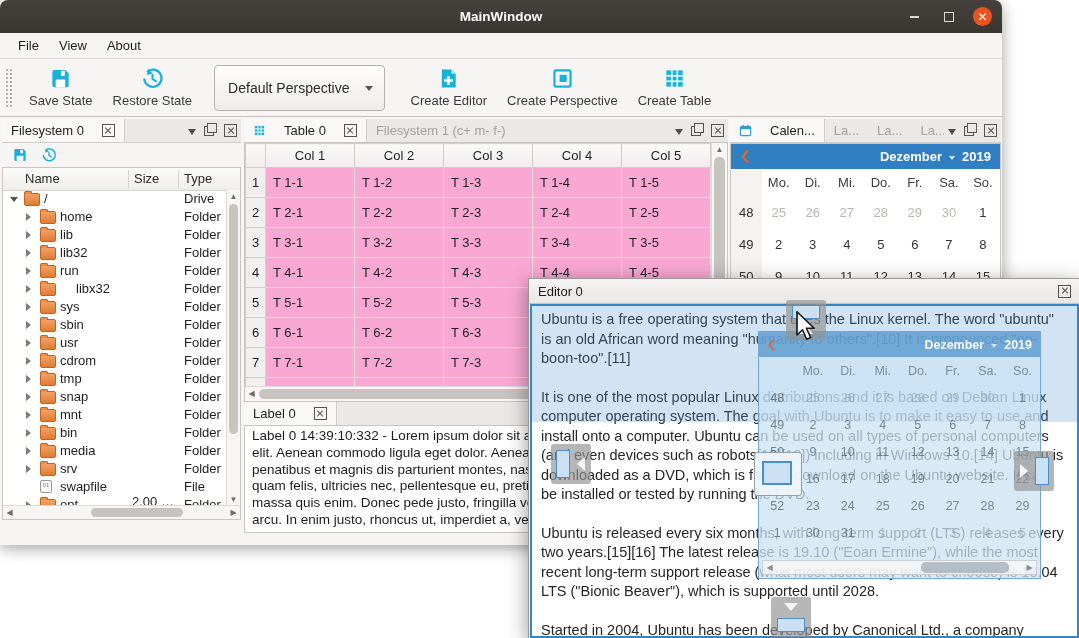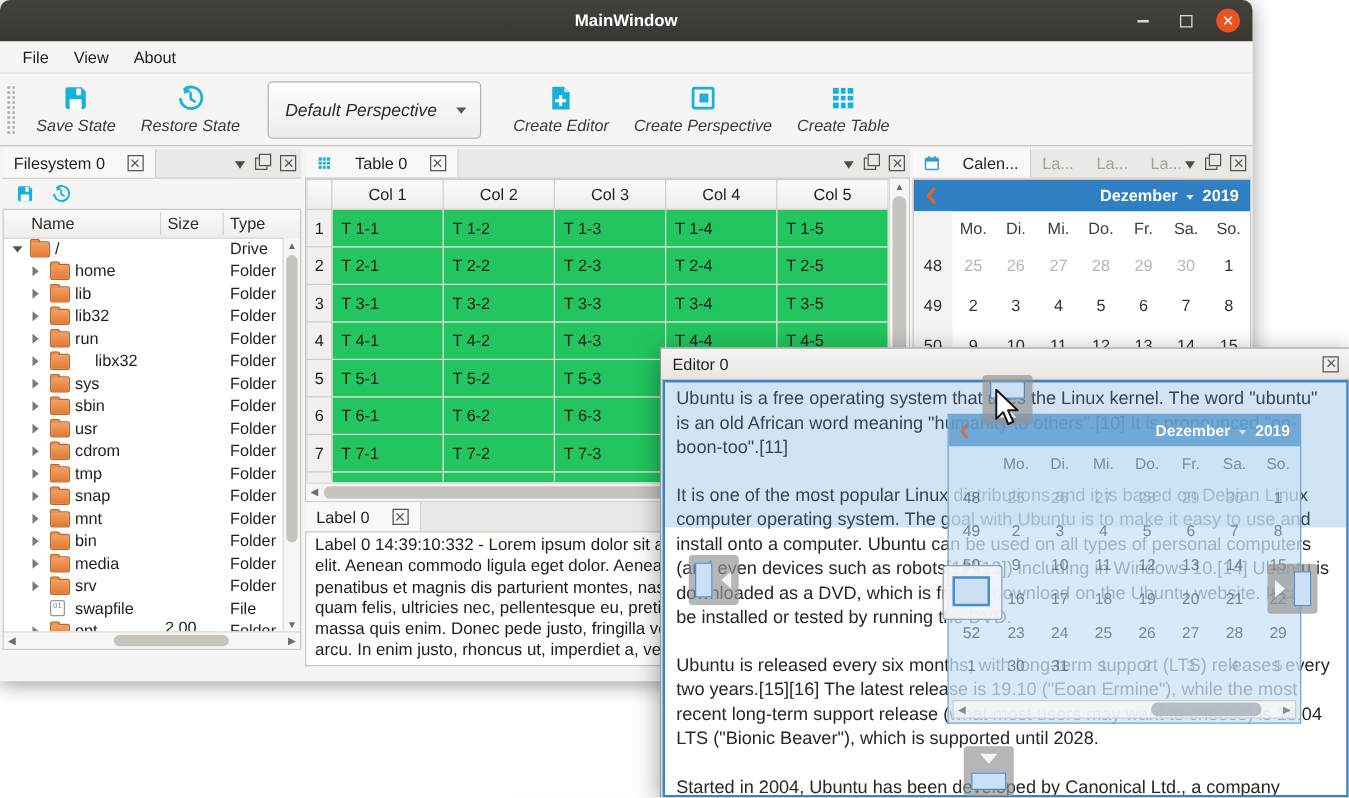--- a/index.html
+++ b/index.html
@@ -10,21 +10,21 @@
                border-radius:9px 9px 0 0;box-shadow:0 3px 16px rgba(0,0,0,.38);}
   .titlebar{height:33px;background:linear-gradient(#45423e,#3a3733);border-radius:8px 8px 0 0;
             color:#fff;font-weight:bold;font-size:13.5px;display:flex;align-items:center;justify-content:center;position:relative;}
   .winbtns{position:absolute;right:10px;top:0;height:100%;display:flex;align-items:center;gap:15px;}
   .wb{width:19px;height:19px;display:flex;align-items:center;justify-content:center;color:#dedbd7;font-size:12px;font-weight:normal;}
   .wb .minbar{width:9px;height:2px;background:#dedbd7;}
   .wb .maxbox{width:8px;height:8px;border:1.5px solid #dedbd7;}
   .wb.close{background:#e95420;border-radius:50%;color:#fff;font-size:12px;}
   .menubar{height:25px;border-bottom:1px solid #dedad5;display:flex;align-items:center;padding-left:8px;font-size:13px;color:#1d1d1d;background:#f6f5f4;}
   .menu-item{padding:3px 10px;}
-  .toolbar{position:absolute;left:0;right:0;top:59px;height:57px;border-bottom:1px solid #c6c1bb;display:flex;align-items:center;background:#f6f5f4;font-style:italic;}
+  .toolbar{position:absolute;left:0;right:0;top:59px;height:57px;border-bottom:1px solid #c6c1bb;display:flex;align-items:center;background:#f6f5f4;}
   .tb-handle{width:7px;height:40px;margin:0 7px 0 5px;background-image:radial-gradient(circle,#b4afa9 1px,transparent 1.3px);background-size:4px 4px;}
   .tbtn{display:flex;flex-direction:column;align-items:center;justify-content:center;padding:3px 10px;gap:3px;font-size:13px;color:#3a3a38;}
   .tbtn svg{width:23px;height:23px;display:block;}
   .combo{height:44px;margin:0 16px 0 12px;padding:0 34px 0 13px;display:flex;align-items:center;border:1px solid #b7b1ab;border-radius:4px;
          background:linear-gradient(#fdfdfc,#efedeb);font-size:14px;color:#2c2c2a;position:relative;}
   .combo .caret{position:absolute;right:11px;top:20px;width:0;height:0;border:4px solid transparent;border-top:5px solid #5a5753;}
   
   .panel{position:absolute;}
   .ptabbar{height:23px;display:flex;align-items:stretch;background:#ebe9e6;border-bottom:1px solid #d2cdc8;font-size:13px;position:relative;}
   .ptab{display:flex;align-items:center;gap:18px;padding:0 9px;white-space:nowrap;}
@@ -56,21 +56,21 @@
   .trow .tp{position:absolute;left:181px;top:1px;}
   
   .vsb{position:absolute;right:0;top:0;width:13px;background:#f7f6f5;border-left:1px solid #ddd9d4;}
   .hsb{position:absolute;left:0;right:0;bottom:0;height:13px;background:#f7f6f5;border-top:1px solid #ddd9d4;}
   .sb-arrow{position:absolute;color:#6f6c67;font-size:8px;line-height:13px;width:13px;text-align:center;}
   .sb-thumb{position:absolute;background:#c7c4c0;border-radius:5px;}
   
   .table-wrap{position:absolute;left:0;right:0;top:23px;bottom:0;background:#fff;border:1px solid #c9c5c0;overflow:hidden;}
   table.grid{border-collapse:collapse;table-layout:fixed;font-size:13px;color:#1e1e1e;}
   table.grid th{height:21px;background:linear-gradient(#fafaf9,#eeedeb);font-weight:normal;border:1px solid #d1cdc8;}
-  table.grid td{height:29px;background:#22c55e;border:1px solid #e3e0db;padding:0 0 0 7px;}
+  table.grid td{height:29px;background:#f9a8d4;border:1px solid #e3e0db;padding:0 0 0 7px;}
   table.grid td.rn{background:#f1f0ee;border:1px solid #d1cdc8;text-align:center;padding:0;}
   
   .label-wrap{position:absolute;left:0;right:0;top:23px;height:102px;background:#fff;border:1px solid #c9c5c0;padding:2px 7px;font-size:13.5px;line-height:16.8px;color:#1c1c1c;overflow:hidden;}
   
   .cal-wrap{position:absolute;left:0;right:0;top:24px;bottom:0;background:#fff;border:1px solid #c9c5c0;overflow:hidden;}
   .cal-head{height:25px;background:#2f7fc2;display:flex;align-items:center;padding:0 9px;color:#fff;font-weight:bold;font-size:13px;gap:7px;}
   .cal-head .spacer{flex:1;}
   .mcaret{width:0;height:0;border:3.5px solid transparent;border-top:4.5px solid #d9e6f2;margin-top:6px;}
   .cal-wdrow{height:27px;display:flex;align-items:center;font-size:13px;color:#3d3d3d;}
   .cal-week{height:32px;display:flex;align-items:center;font-size:13px;}
@@ -345,20 +345,23 @@
               <rect x="3.5" y="3.5" width="17" height="17" fill="#17b1dc"></rect>
               <g stroke="#fff" stroke-width="1.7">
                 <line x1="9.2" y1="3.5" x2="9.2" y2="20.5"></line>
                 <line x1="14.9" y1="3.5" x2="14.9" y2="20.5"></line>
                 <line x1="3.5" y1="9.2" x2="20.5" y2="9.2"></line>
                 <line x1="3.5" y1="14.9" x2="20.5" y2="14.9"></line>
               </g>
             </svg>
           <span>Table 0</span>
           <span class="ic-close"></span>
+        </div>
+        <div class="ptab inactive">
+          <span>Filesystem 1 (c+ m- f-)</span>
         </div>
         <div class="pctrls">
           <span class="ic-menu"></span>
           <span class="ic-float"></span>
           <span class="ic-close"></span>
         </div>
       </div>
       <div class="table-wrap">
         <div style="position:absolute;left:0;top:0;right:16px;bottom:15px;overflow:hidden;">
           <table class="grid" id="data-table">

